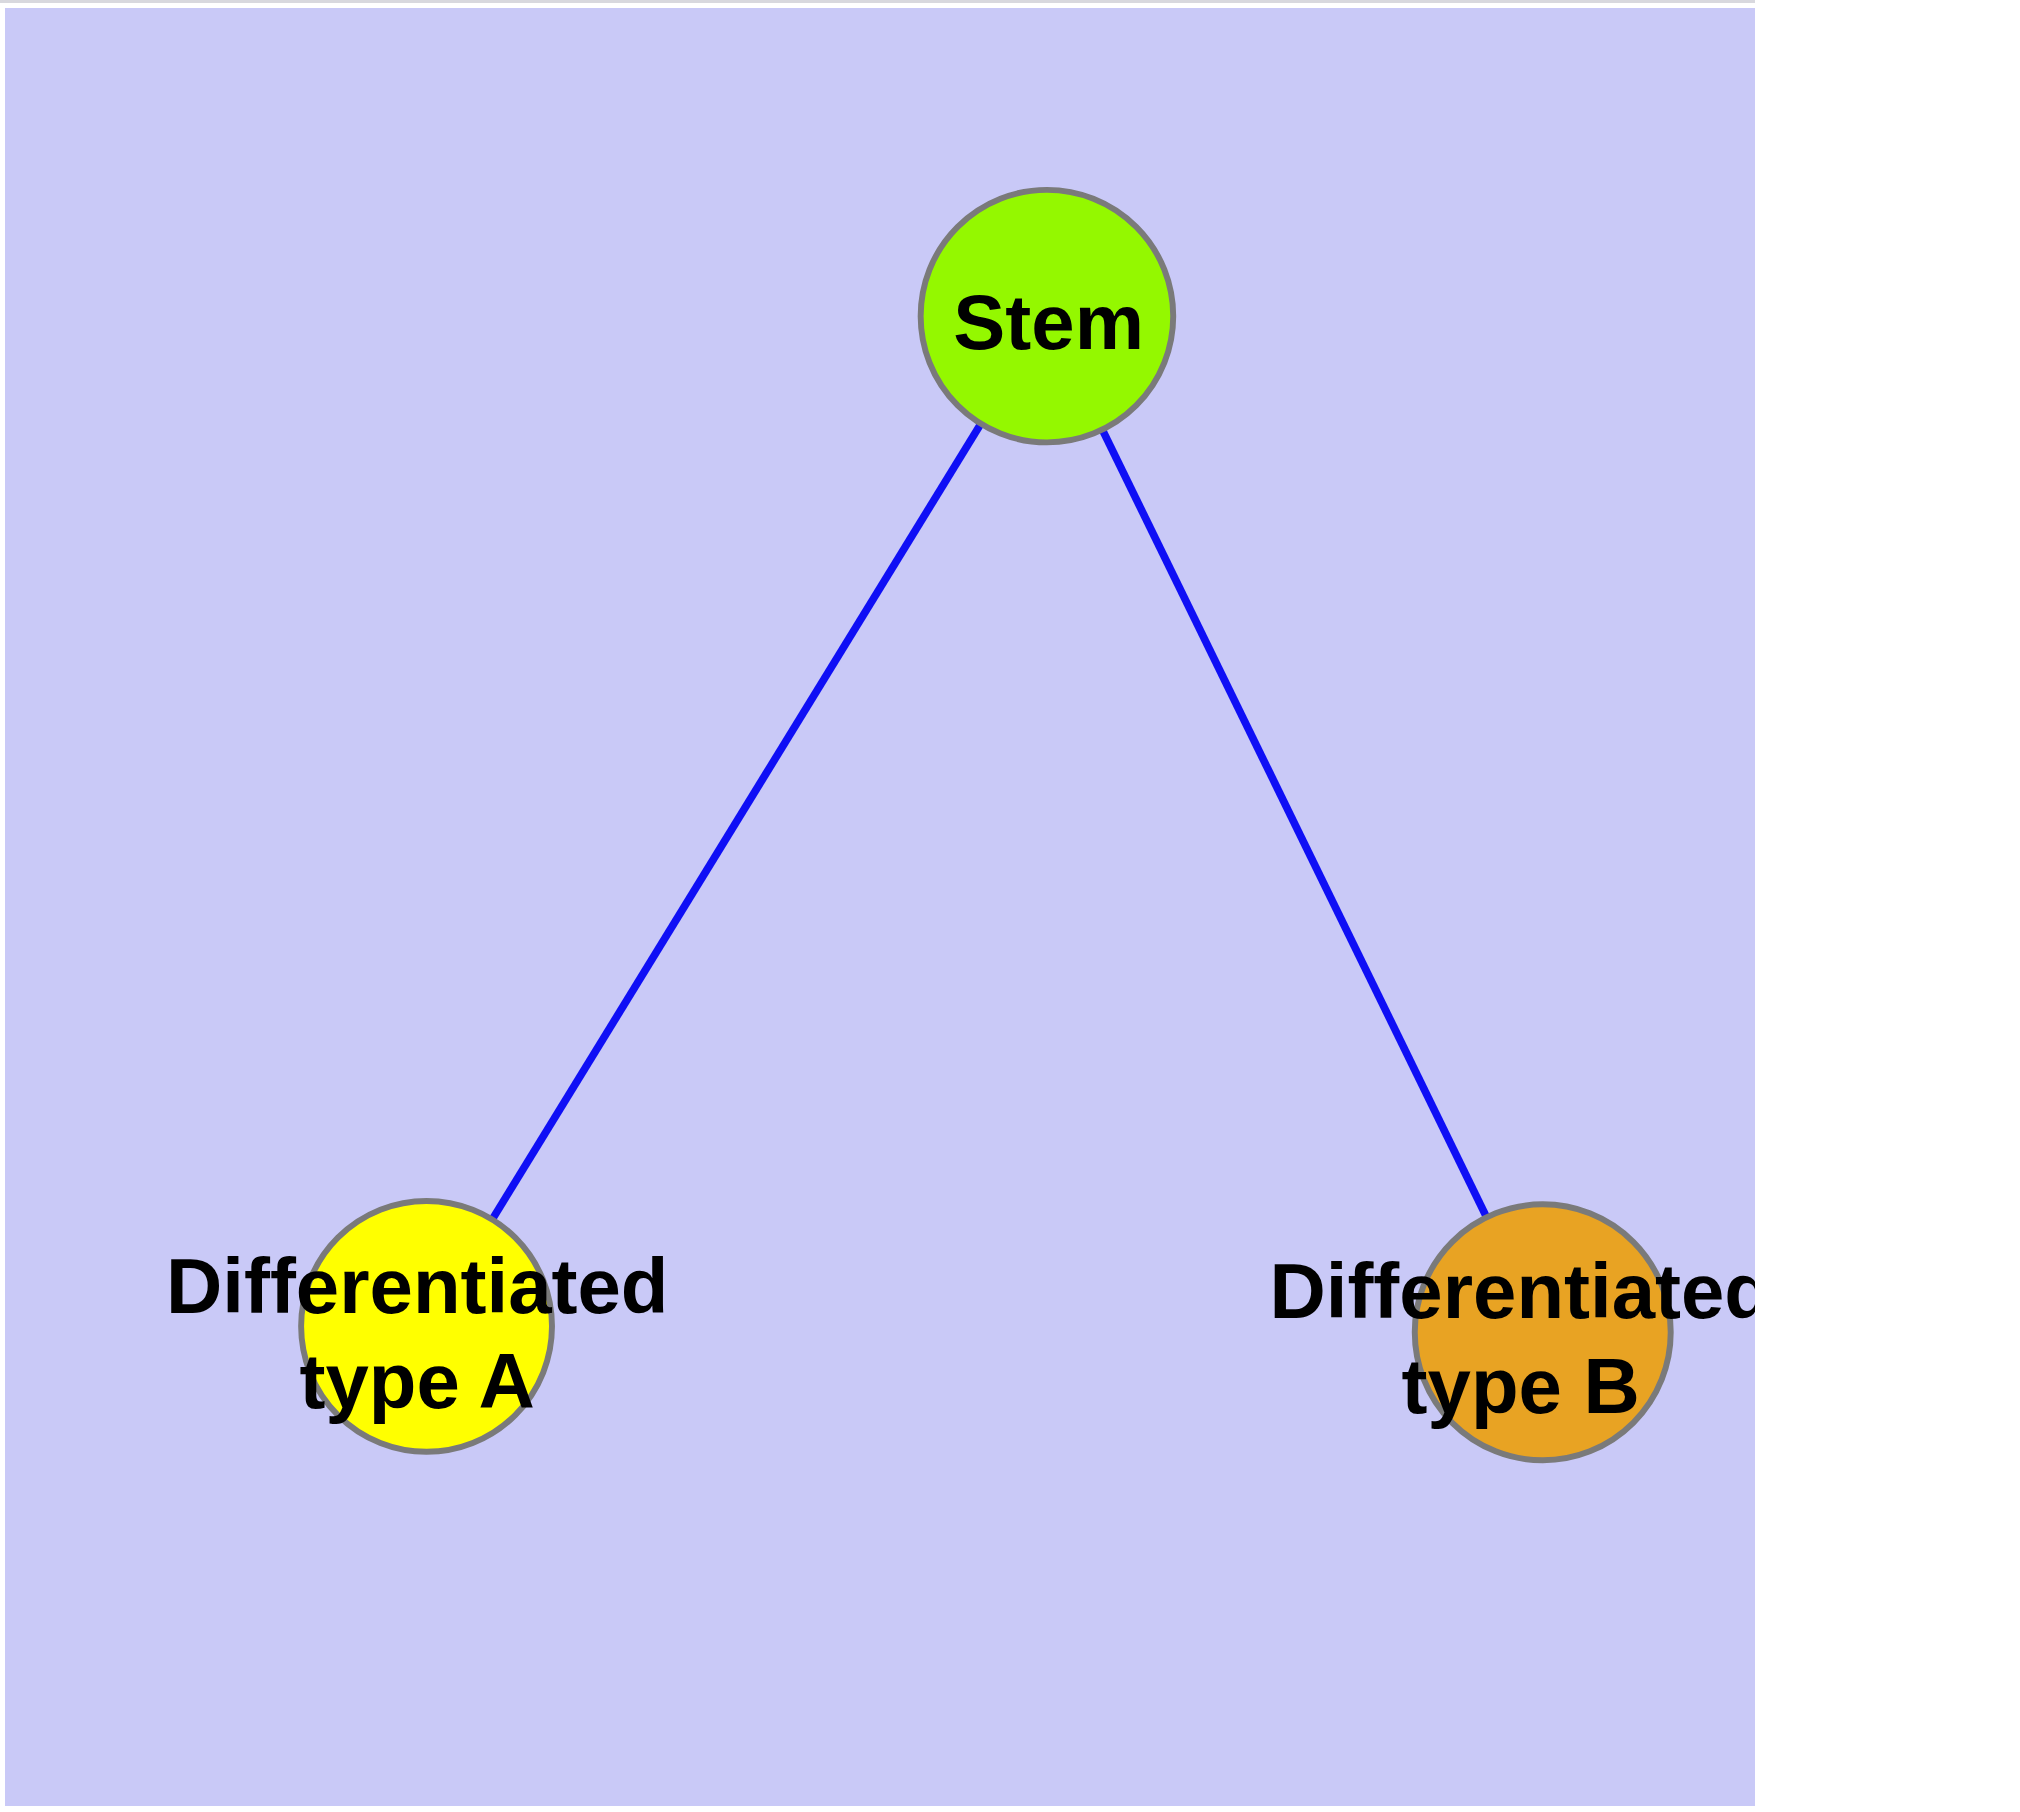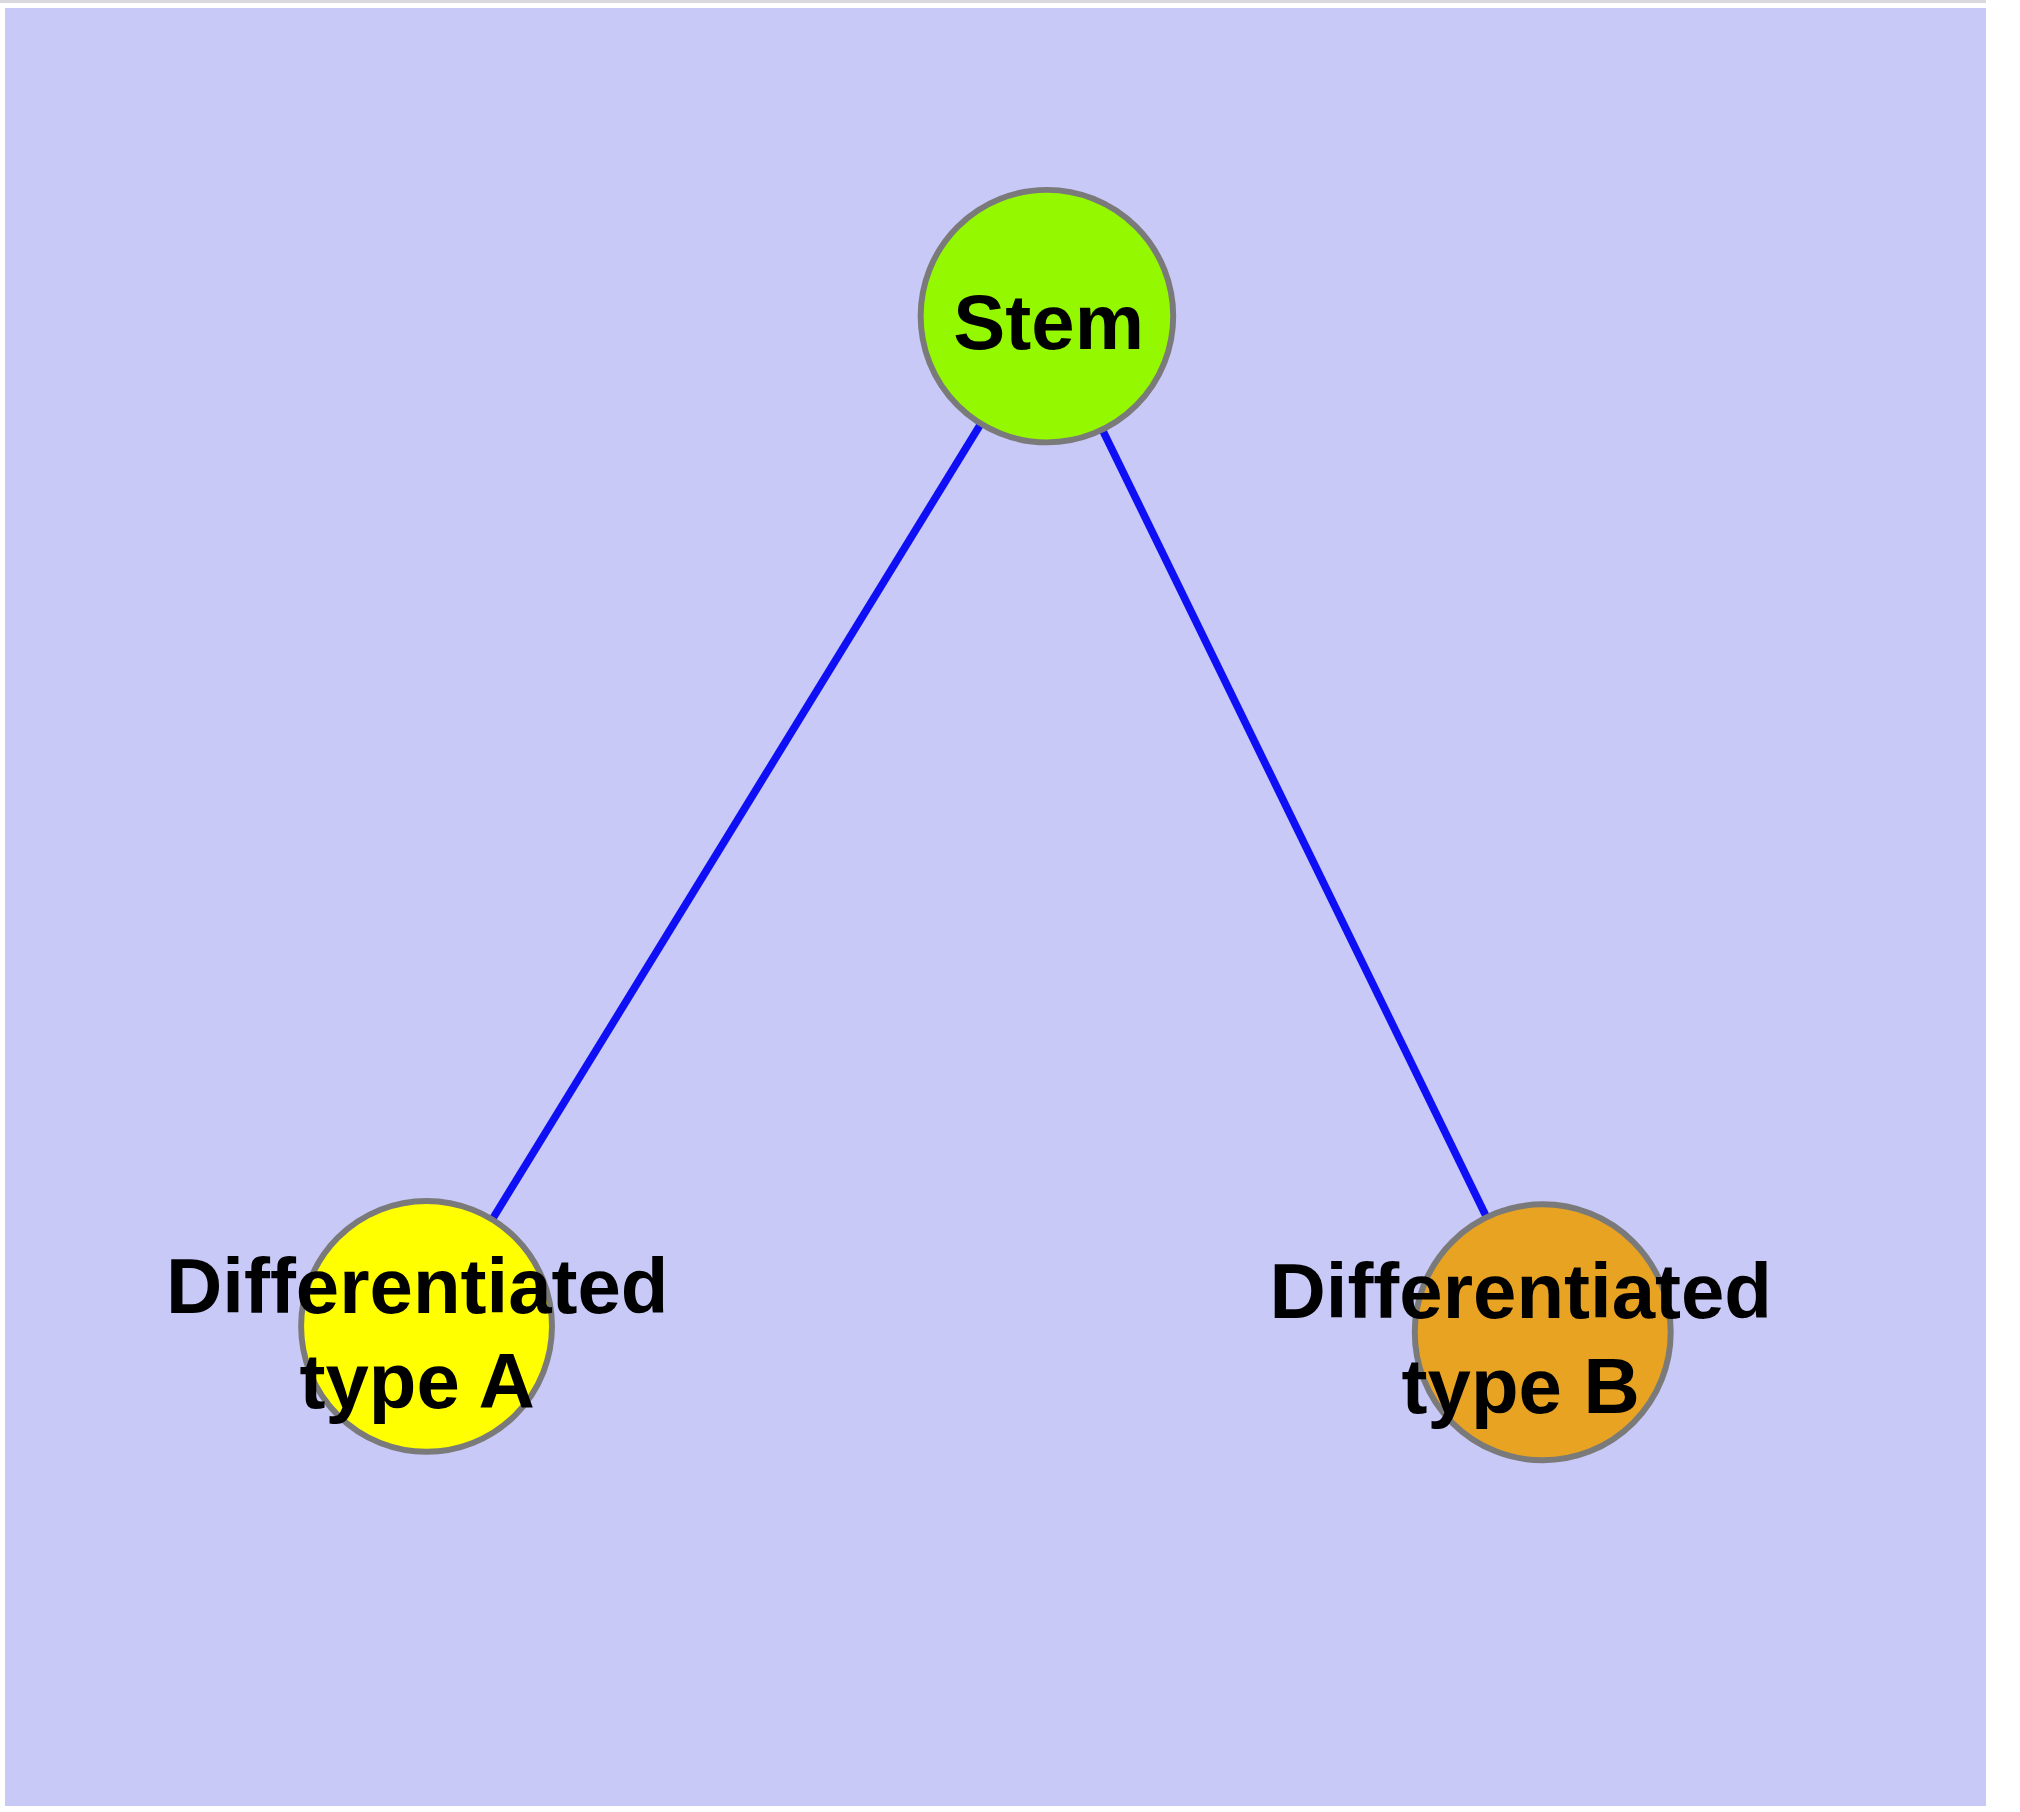--- a/index.html
+++ b/index.html
@@ -3,21 +3,21 @@
 <meta charset="utf-8">
 <style>
   html, body { margin: 0; padding: 0; }
   body {
     width: 2021px; height: 1812px;
     font-family: "Liberation Sans", sans-serif;
     background: #ffffff;
   }
   #canvas {
     position: relative;
-    width: 1986px; height: 1812px;
+    width: 1755px; height: 1812px;
     background: #ffffff;
     overflow: hidden;
   }
   #top-strip {
     position: absolute; left: 0; top: 0;
     width: 2021px; height: 2.5px;
   }
   #panel {
     position: absolute; left: 5.1px; top: 7.6px;
     width: 2010px; height: 1798px;

